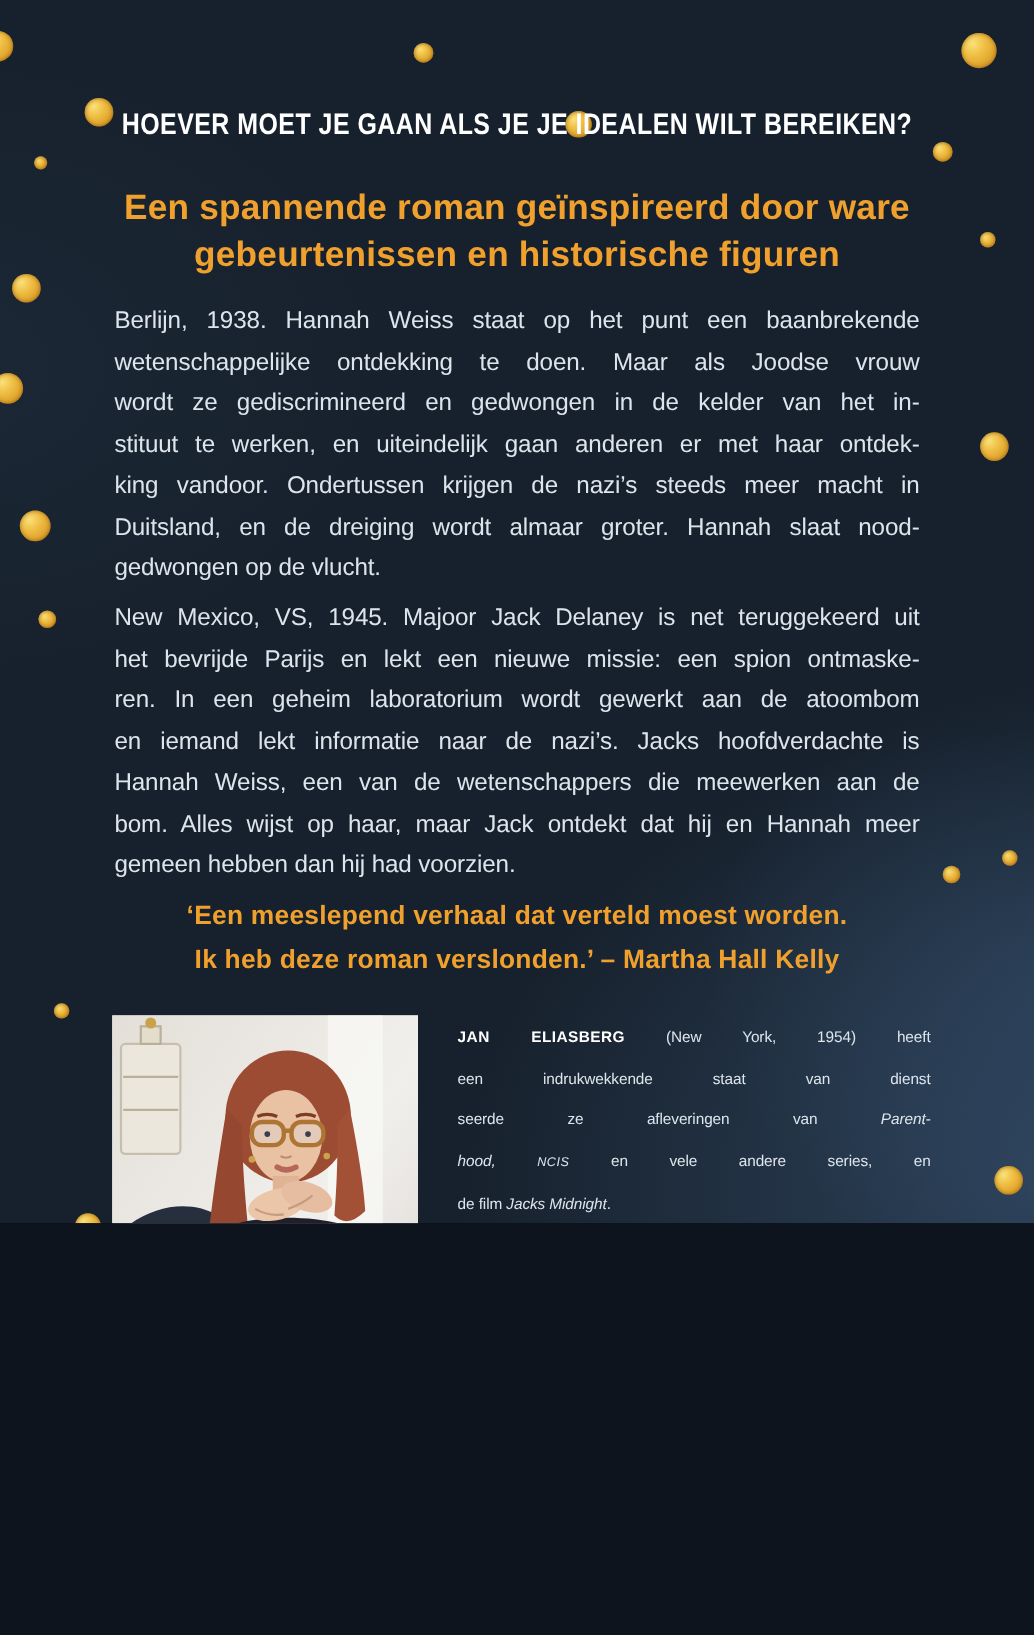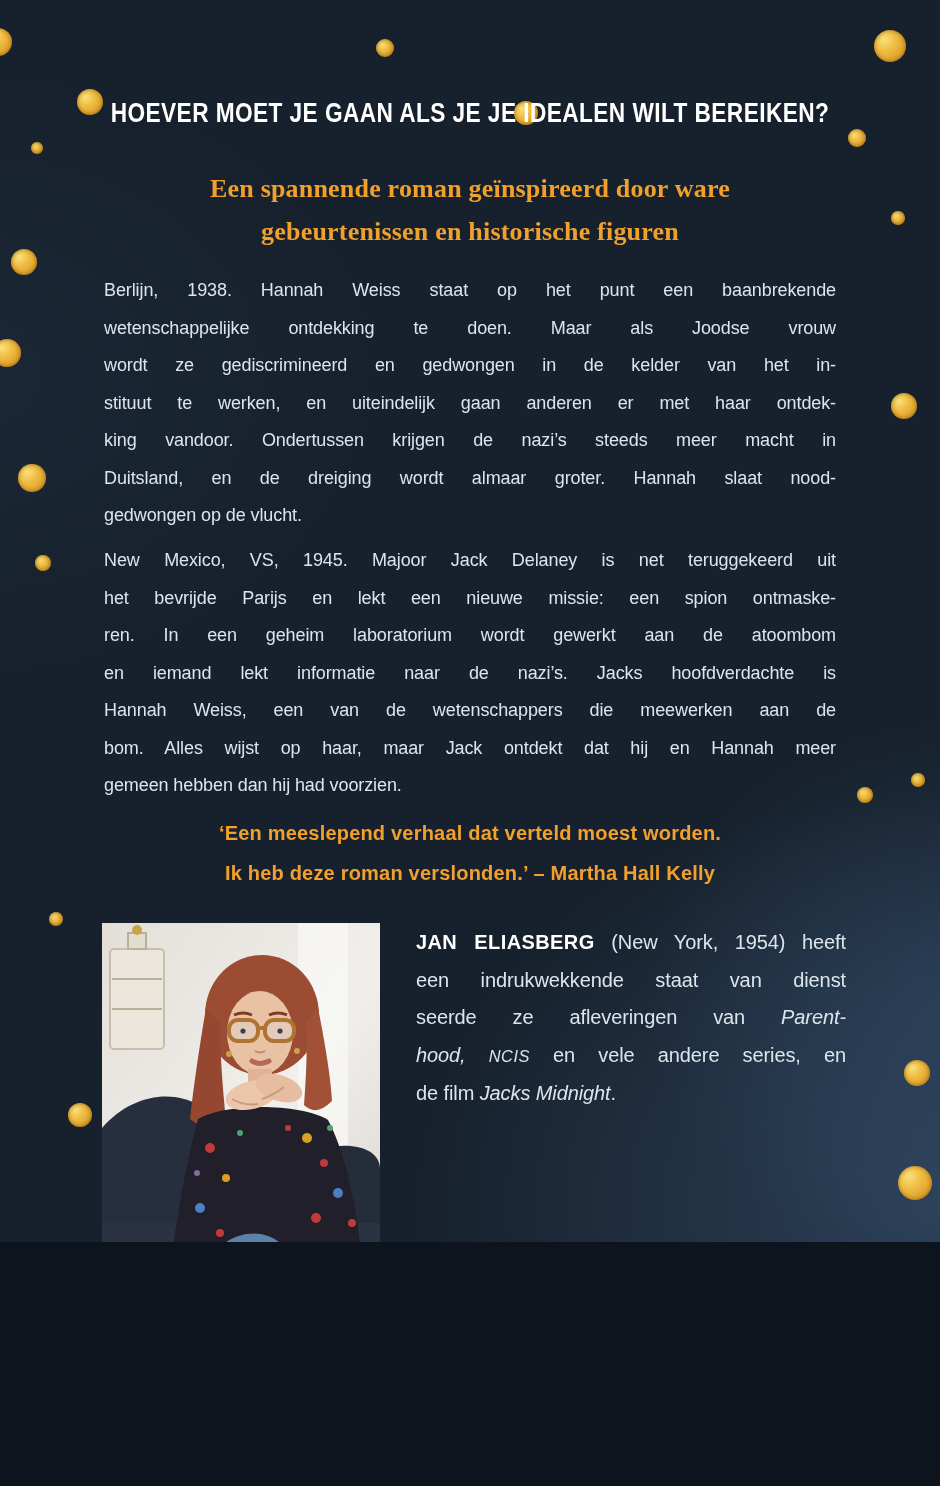--- a/index.html
+++ b/index.html
@@ -1,43 +1,43 @@
 <!DOCTYPE html>
 <html><head>
 <meta charset="utf-8">
 <style>
   html,body{margin:0;padding:0;background:#0d141d;}
   .cover{
-    position:relative;width:940px;height:1242px;overflow:hidden;
+    position:relative;width:940px;height:1112px;overflow:hidden;
     background:
       radial-gradient(900px 700px at 102% 97%, rgba(62,92,126,.55) 0%, rgba(62,92,126,0) 60%),
       radial-gradient(520px 420px at 104% 80%, rgba(52,78,108,.45) 0%, rgba(52,78,108,0) 65%),
       radial-gradient(700px 500px at -5% 30%, rgba(36,52,70,.35) 0%, rgba(36,52,70,0) 60%),
       #17212d;
     font-family:"Liberation Sans", sans-serif;
   }
   .dot{position:absolute;border-radius:50%;
     background:radial-gradient(circle at 32% 30%, #f9e17a 0%, #f0bf45 35%, #dfa32c 70%, #bd8318 100%);
     box-shadow:inset 0 0 4px rgba(110,62,0,.65);}
   .headline{position:absolute;left:0;right:0;top:96px;text-align:center;color:#ffffff;
     font-weight:700;font-size:27px;line-height:34px;letter-spacing:.5px;
     transform:scaleX(.84);transform-origin:center top;white-space:nowrap;}
   .subtitle{position:absolute;left:0;right:0;top:167px;text-align:center;color:#f0a02c;
-    font-weight:700;font-size:26px;line-height:43px;white-space:pre-line;letter-spacing:.2px;font-family:Liberation Serif, serif;}
+    font-weight:700;font-size:32px;line-height:43px;white-space:pre-line;letter-spacing:.2px;}
   .para{position:absolute;left:104px;width:732px;color:#dde5ec;
-    font-size:18px;line-height:37.5px;letter-spacing:-.1px;}
+    font-size:22px;line-height:37.5px;letter-spacing:-.1px;}
   .p1{top:272px}.p2{top:542px}
   .jline{text-align:justify;text-align-last:justify;}
   .para .jline:last-child,.bio .jline:last-child{text-align-last:left;}
   .quote{position:absolute;left:0;right:0;top:813px;text-align:center;color:#f0a02c;
-    font-weight:700;font-size:20px;line-height:40px;white-space:pre-line;letter-spacing:.2px;}
+    font-weight:700;font-size:24px;line-height:40px;white-space:pre-line;letter-spacing:.2px;}
   .photo{position:absolute;left:102px;top:923px;width:278px;height:389px;background:#e9e6e1;}
   .photo svg{display:block;width:100%;height:100%;}
   .bio{position:absolute;left:416px;top:924px;width:430px;color:#dde5ec;
-    font-size:20px;line-height:37.5px;letter-spacing:-.1px;}
+    font-size:14px;line-height:37.5px;letter-spacing:-.1px;}
   .seg-name{font-weight:700;color:#ffffff;letter-spacing:.4px;}
   .seg-i{font-style:italic;}
   .seg-sc{font-style:italic;font-size:.82em;letter-spacing:.5px;}
   .barcode-box{position:absolute;left:597px;top:1258px;width:240px;height:164px;background:#ffffff;
     border-radius:2px;display:flex;flex-direction:column;align-items:center;padding-top:13px;box-sizing:border-box;}
   .barcode-digits{font-family:"DejaVu Sans Mono", monospace;font-size:18px;color:#14532d;
     letter-spacing:1.5px;margin-top:-13px;background:transparent;}
   .vurls{position:absolute;left:838px;top:1256px;height:250px;writing-mode:vertical-rl;
     color:#eef1f4;font-size:19px;line-height:29px;letter-spacing:1.1px;}
   .vurls span{display:block;}

